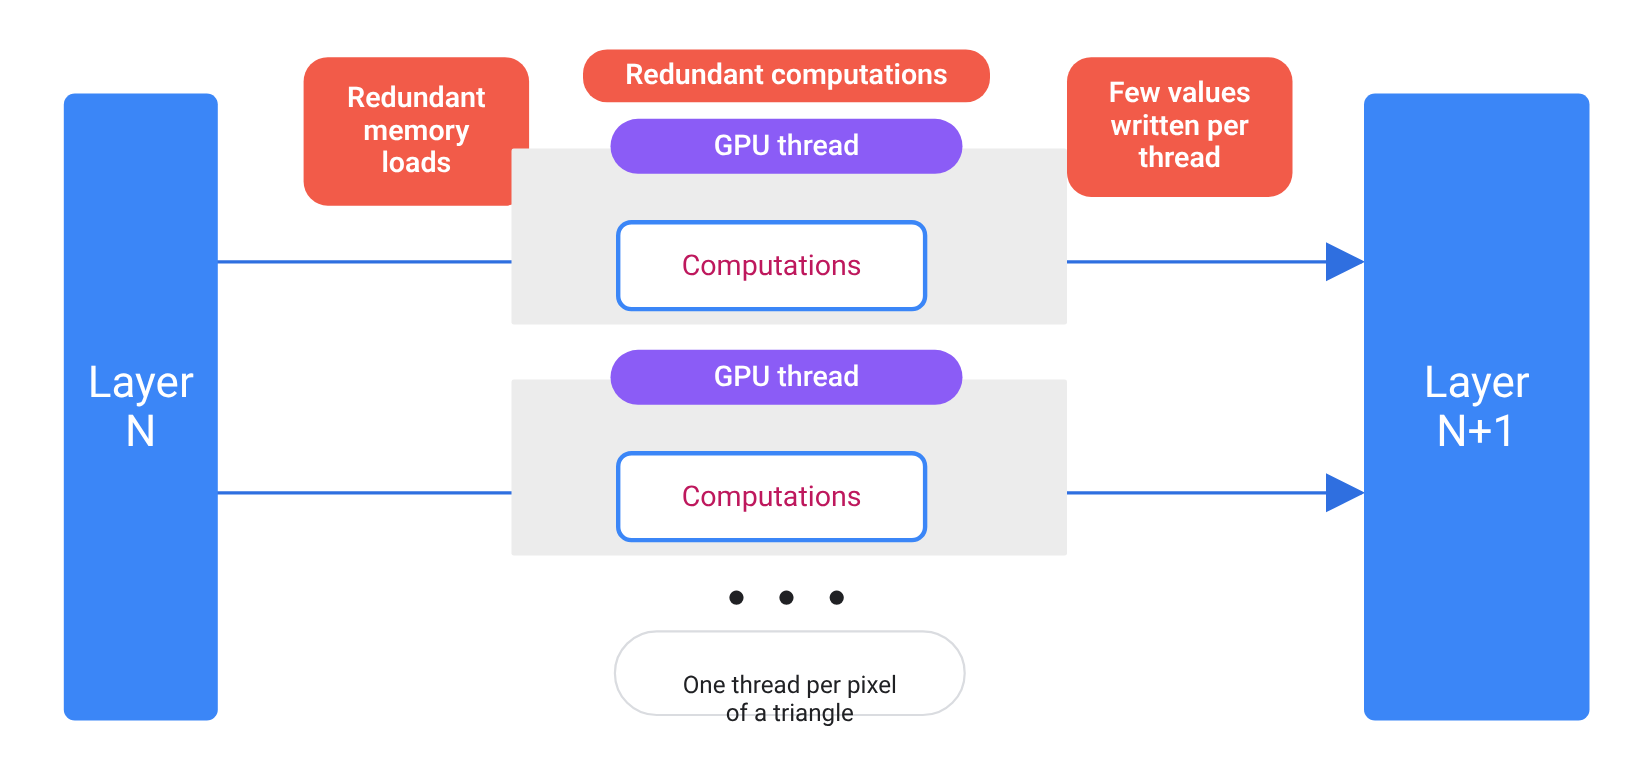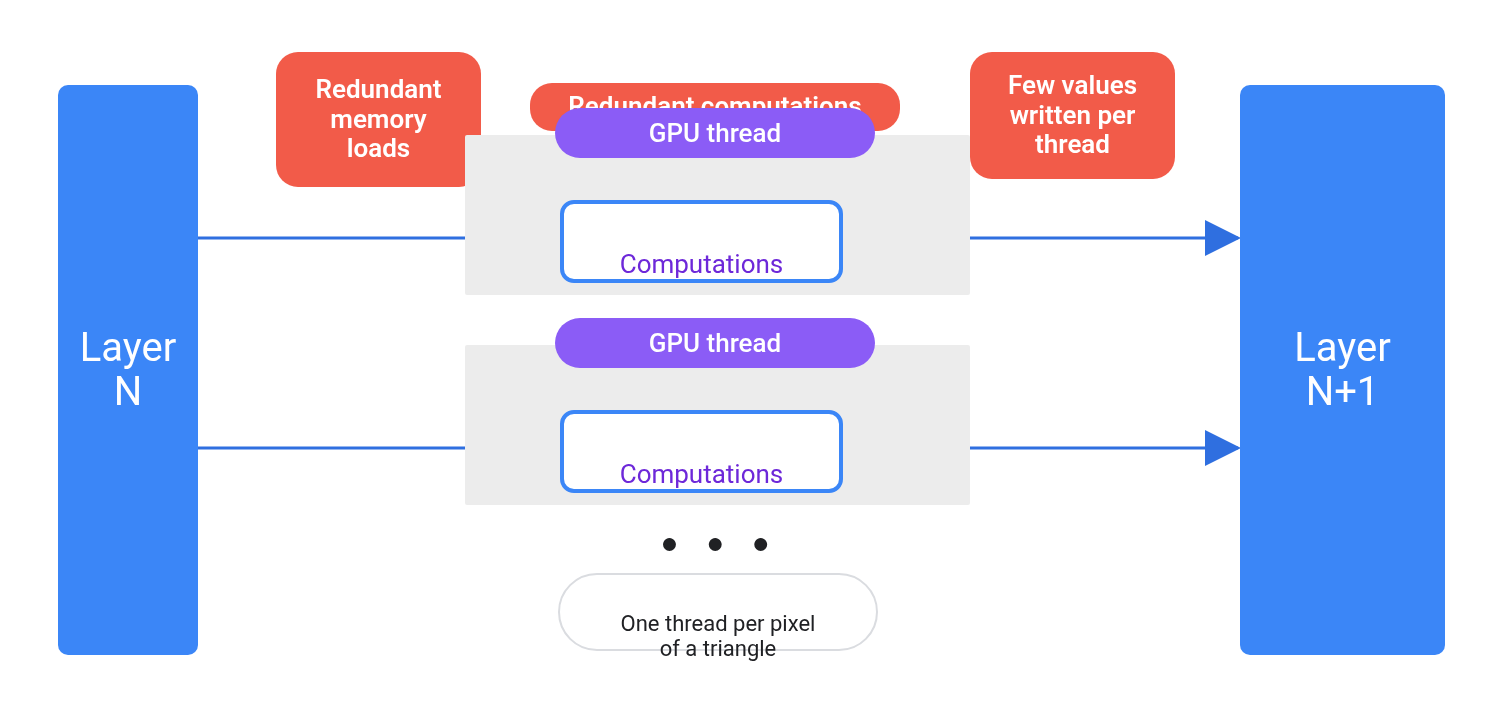--- a/index.html
+++ b/index.html
@@ -59,24 +59,24 @@
     display: flex;
     align-items: center;
     justify-content: center;
   }
 
   
   .comp-box {
     background: #fff;
     border: 4px solid #3b86f7;
     border-radius: 14px;
-    color: #6d28d9;
+    color: #be185d;
     font-size: 26px;
     display: flex;
-    align-items: flex-end;
+    align-items: center;
     justify-content: center;
   }
 
   
   .foot-pill {
     background: #fff;
     border: 2px solid #dadce0;
     border-radius: 999px;
     color: #202124;
     font-size: 22px;
@@ -131,21 +131,21 @@
   <span style="white-space:pre-line;">Layer
 N+1</span>
 </div>
 
 <div class="abs callout" style="left:235px; top:52px; width:205px; height:135px;margin-left:41px;">
   <span style="white-space:pre-line;">Redundant
 memory
 loads</span>
 </div>
 
-<div class="abs callout" style="left:530px; top:45px; width:370px; height:48px;margin-top:38px;">
+<div class="abs callout" style="left:530px; top:45px; width:370px; height:48px;">
   <span>Redundant computations</span>
 </div>
 
 <div class="abs callout" style="left:970px; top:52px; width:205px; height:127px;">
   <span style="white-space:pre-line;">Few values
 written per
 thread</span>
 </div>
 
 <div class="abs thread-box" style="left:465px; top:135px; width:505px; height:160px;"></div>

